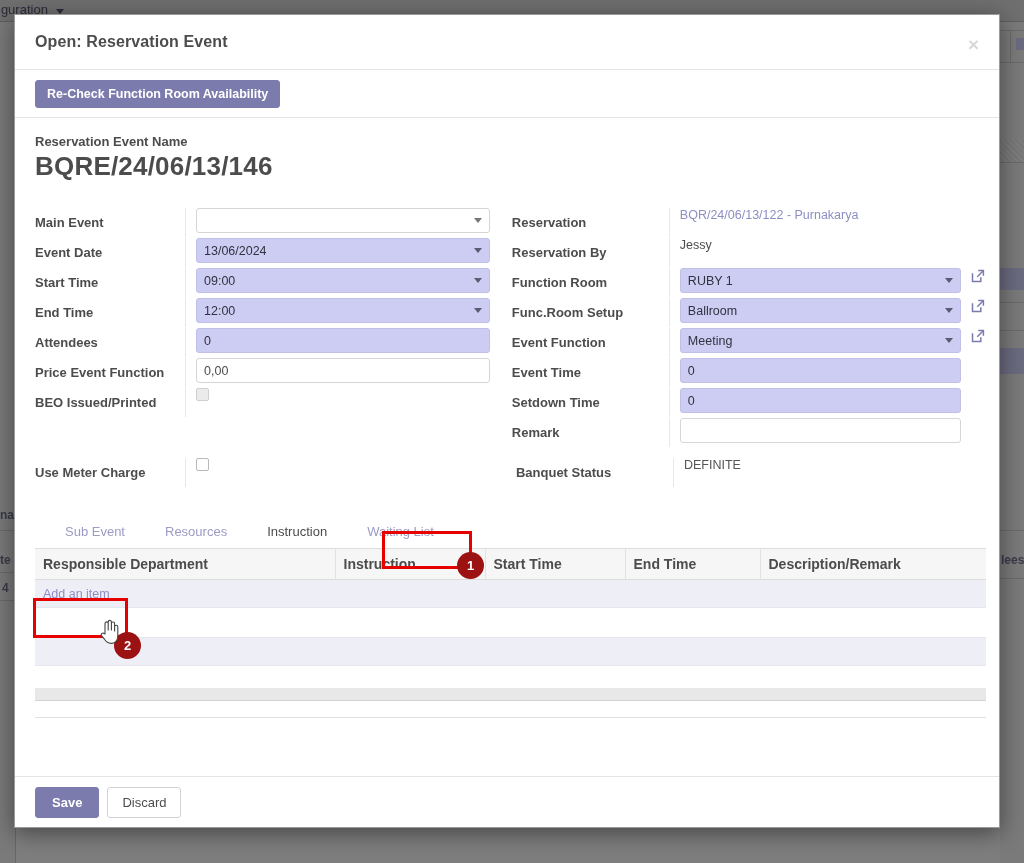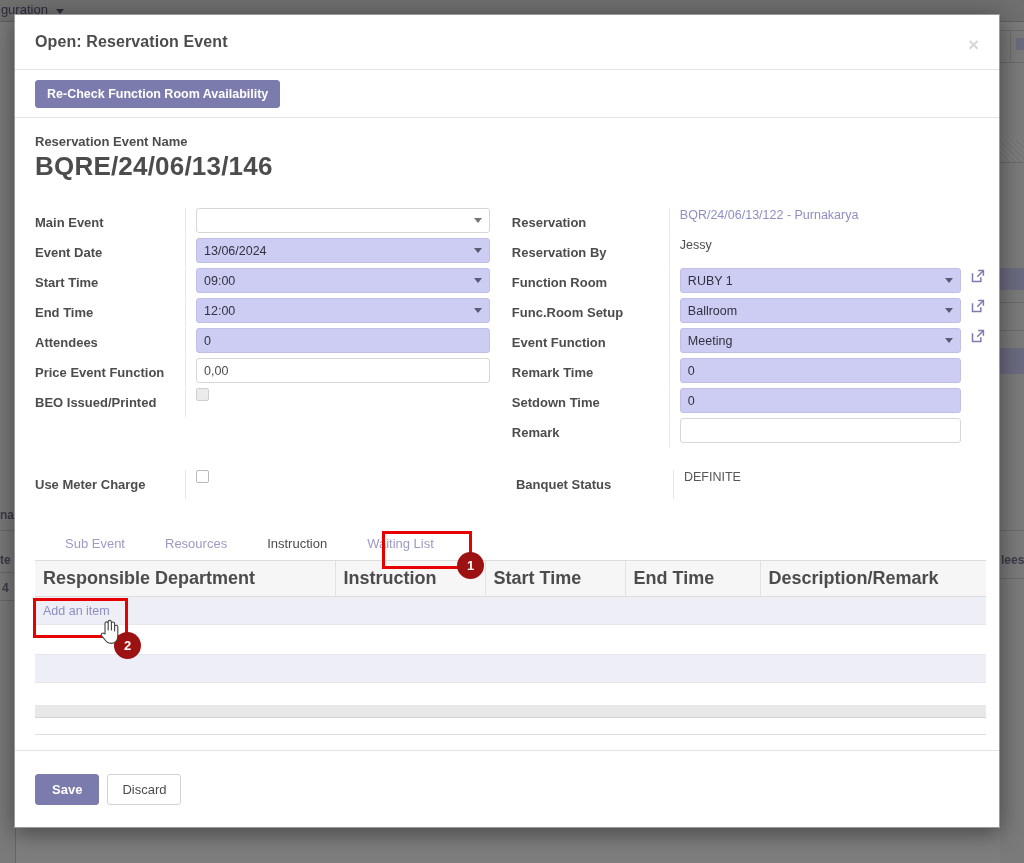--- a/index.html
+++ b/index.html
@@ -201,21 +201,21 @@
     width:16px; height:16px;
     flex:0 0 16px;
     cursor:pointer;
     display:block;
   }
 
   
   .mid-row {
     display:flex;
     gap:30px;
-    margin-top:22px;
+    margin-top:10px;
   }
 
   
   .tabs-wrap {
     margin-top:28px;
     position:relative;
   }
   .tabs {
     display:flex;
     gap:8px;
@@ -236,21 +236,21 @@
   }
 
   
   table.grid {
     width:100%;
     border-collapse:collapse;
     margin-top:0;
   }
   table.grid th {
     text-align:left;
-    font-size:18px;
+    font-size:14px;
     font-weight:bold;
     color:#4c4c4c;
     background:#f6f6f6;
     border-bottom:1px solid #dcdcdc;
     border-right:1px solid #e2e2e2;
     padding:7px 8px;
     white-space:nowrap;
   }
   table.grid th:last-child { border-right:none; }
   table.grid td {
@@ -264,21 +264,21 @@
   tr.row-stripe td { background:#eeeef7; height:28px; }
   tr.row-foot-a td { background:#ffffff; height:22px; border-bottom:none;}
   tr.row-foot-b td { background:#e8e8e8; height:7px; border-bottom:1px solid #d3d3d3;}
   tr.row-foot-c td { background:#ffffff; height:17px; border-bottom:1px solid #e0e0e0;}
   .add-link { color:#8e8ec4; cursor:pointer; }
 
   
   .modal-footer {
     position:absolute;
     left:0; right:0; bottom:0;
-    height:77px;
+    height:51px;
     border-top:1px solid #e4e4e4;
     display:flex; align-items:center;
     padding:0 20px;
     gap:8px;
     background:#fff;
   }
   .btn-save {
     background:#7c7bad;
     border:1px solid #7c7bad;
     color:#fff;
@@ -496,21 +496,21 @@
             </span>
             <svg class="ext-icon" viewBox="0 0 16 16">
               <path d="M2.5 5.2v8.3h8.3V9.2" fill="none" stroke="#7c7bad" stroke-width="1.5"></path>
               <path d="M8.2 2.6h5.2v5.2" fill="none" stroke="#7c7bad" stroke-width="1.5"></path>
               <path d="M13.2 2.8 7.3 8.7" fill="none" stroke="#7c7bad" stroke-width="1.5"></path>
             </svg>
           </span>
         </div>
 
         <div class="frow">
-          <span class="flabel">Remark Time</span>
+          <span class="flabel">Event Time</span>
           <span class="fctrl">
             <input class="inp" value="0" style="">
             <span style="width:16px;flex:0 0 16px;margin-left:9px;"></span>
           </span>
         </div>
 
         <div class="frow">
           <span class="flabel">Setdown Time</span>
           <span class="fctrl">
             <input class="inp" value="0" style="">

